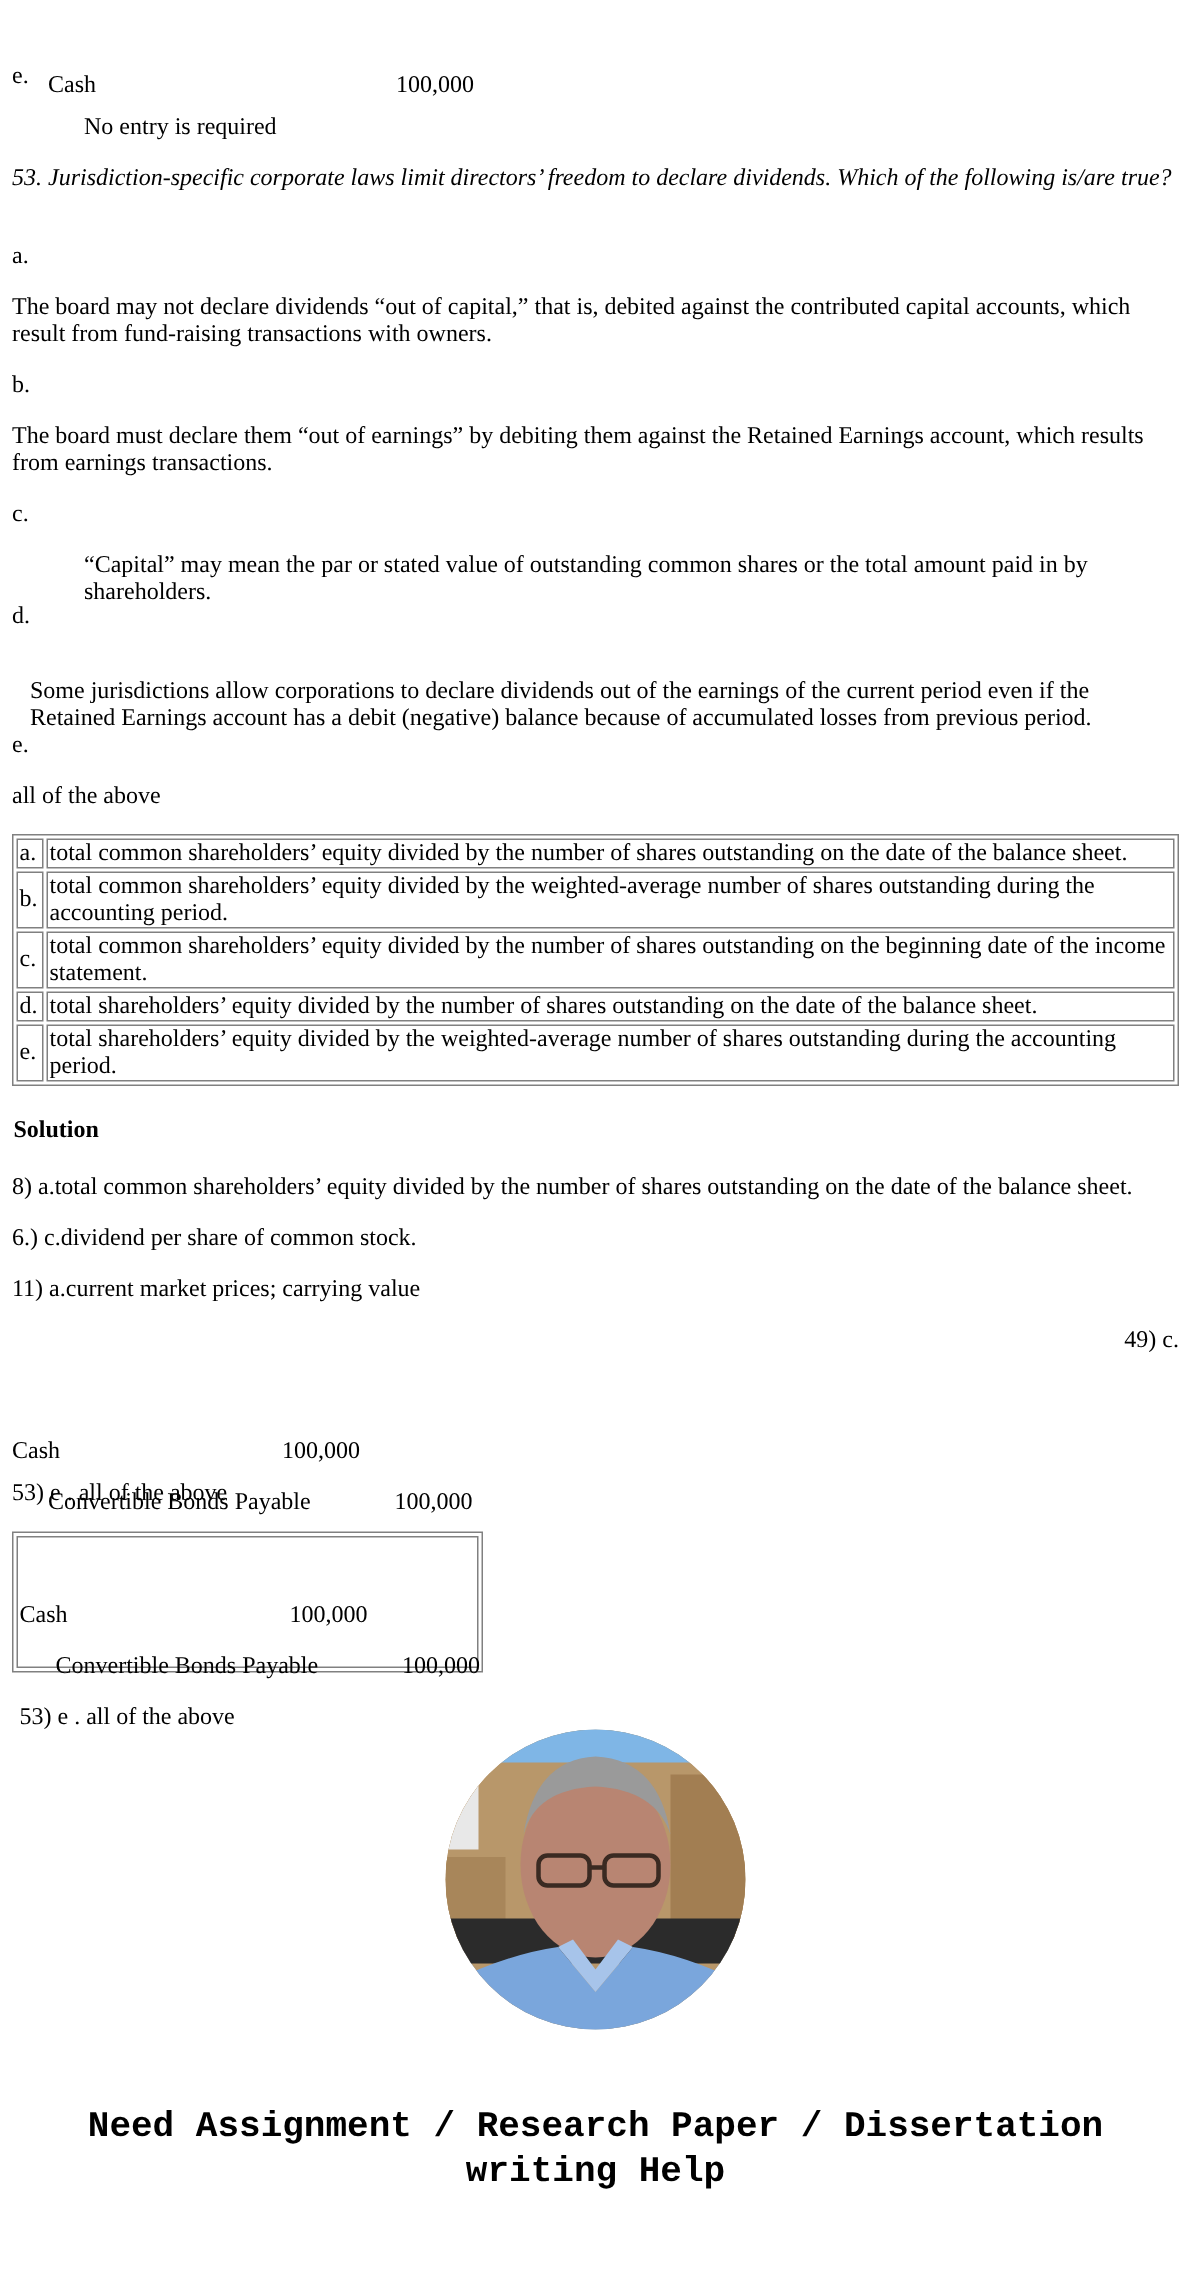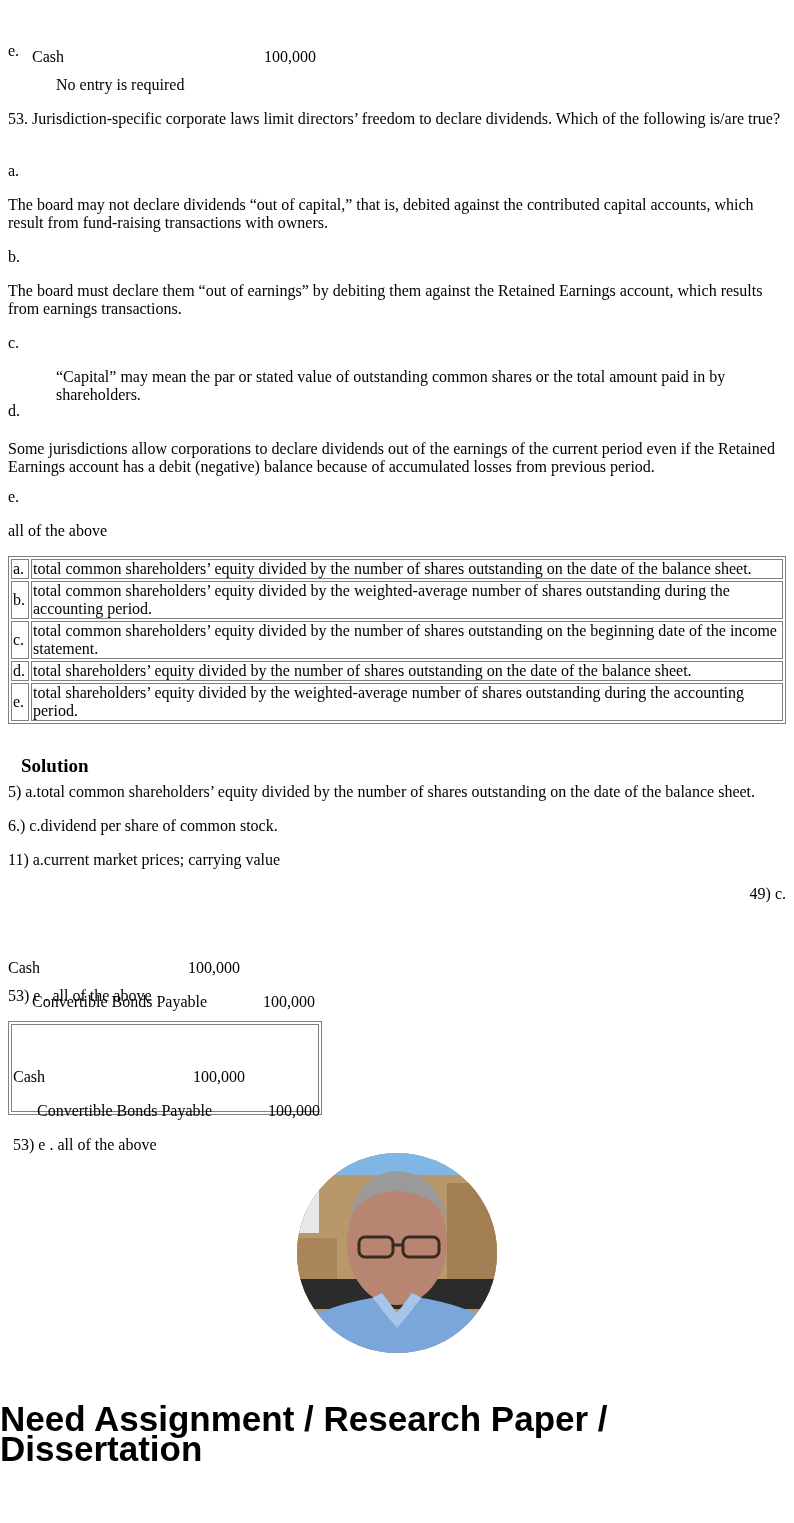--- a/index.html
+++ b/index.html
@@ -25,50 +25,50 @@
   }
   table.opts td.lbl { width: 14px; padding: 0 1px; }
   .box {
     position: absolute; left: 8px; top: 1021px; width: 312px; height: 92px;
     border: 1px solid #808080;
   }
   .box-inner {
     position: absolute; left: 2px; top: 2px; right: 2px; bottom: 2px;
     border: 1px solid #808080;
   }
-  h3.sol { position: absolute; left: 8px; top: 744px; margin: 13px; font-size: 19px; font-weight: bold; }
+  h3.sol { position: absolute; left: 8px; top: 744px; margin: 1px; font-size: 16px; font-weight: bold; }
   .avatar {
     position: absolute; left: 297px; top: 1153px; width: 200px; height: 200px;
     border-radius: 50%; overflow: hidden;
     background: linear-gradient(180deg, #7fb3e0 0%, #7fb3e0 10%, #b89668 12%, #a8865a 60%, #2a2a2a 62%, #2a2a2a 70%, #6f9fd8 72%, #6f9fd8 100%);
   }
   .promo {
-    position: absolute; left: 0; right: 0; top: 1404px; text-align: left;
-    font-family: Liberation Sans, sans-serif; font-weight: bold; font-size: 35px; line-height: 30px;
+    position: absolute; left: 0; right: 0; top: 1404px; text-align: center;
+    font-family: Liberation Mono, monospace; font-weight: bold; font-size: 24px; line-height: 30px;
   }
 </style>
 </head>
 <body>
 
 <div class="abs" style="top:8px;">
   <span class="amt" style="left:24px;">Cash</span>
   <span class="amt" style="left:256px;">100,000</span>
 </div>
 <p class="abs" style="top:42px;">e.</p>
 <p class="abs" style="top:76px;margin-left:48px;">No entry is required</p>
 
-<p class="abs" style="top:110px;">53.   Jurisdiction-specific corporate laws limit directors’ freedom to declare dividends. Which of the following is/are true?</p>
+<p class="abs" style="top:110px;font-style:italic;">53.   Jurisdiction-specific corporate laws limit directors’ freedom to declare dividends. Which of the following is/are true?</p>
 <p class="abs" style="top:162px;">a.</p>
 <p class="abs" style="top:196px;">The board may not declare dividends “out of capital,” that is, debited against the contributed capital accounts, which result from fund-raising transactions with owners.</p>
 <p class="abs" style="top:248px;">b.</p>
 <p class="abs" style="top:282px;">The board must declare them “out of earnings” by debiting them against the Retained Earnings account, which results from earnings transactions.</p>
 <p class="abs" style="top:334px;">c.</p>
 <p class="abs" style="top:368px;margin-left:48px;">“Capital” may mean the par or stated value of outstanding common shares or the total amount paid in by shareholders.</p>
 <p class="abs" style="top:402px;">d.</p>
-<p class="abs" style="top:440px;">Some jurisdictions allow corporations to declare dividends out of the earnings of the current period even if the Retained Earnings account has a debit (negative) balance because of accumulated losses from previous period.</p>
+<p class="abs" style="top:452px;margin-left:12px;">Some jurisdictions allow corporations to declare dividends out of the earnings of the current period even if the Retained Earnings account has a debit (negative) balance because of accumulated losses from previous period.</p>
 <p class="abs" style="top:488px;">e.</p>
 <p class="abs" style="top:522px;">all of the above</p>
 
 <table class="opts">
   <tbody>
       <tr>
     <td class="lbl">a.</td>
     <td>total common shareholders’ equity divided by the number of shares outstanding on the date of the balance sheet.</td>
   </tr>
   <tr>
@@ -84,21 +84,21 @@
     <td>total shareholders’ equity divided by the number of shares outstanding on the date of the balance sheet.</td>
   </tr>
   <tr>
     <td class="lbl">e.</td>
     <td>total shareholders’ equity divided by the weighted-average number of shares outstanding during the accounting period.</td>
   </tr>
 </tbody>
   </table>
 
 <h3 class="sol">Solution</h3>
-<p class="abs" style="top:783px;">5) a.total common shareholders’ equity divided by the number of shares outstanding on the date of the balance sheet.</p>
+<p class="abs" style="top:783px;">8) a.total common shareholders’ equity divided by the number of shares outstanding on the date of the balance sheet.</p>
 <p class="abs" style="top:817px;">6.) c.dividend per share of common stock.</p>
 <p class="abs" style="top:851px;">11) a.current market prices; carrying value</p>
 <p class="abs" style="top:885px;text-align:right;">49) c.</p>
 <div class="abs" style="top:919px; height:18px;">
   <span class="amt" style="left:0;">Cash</span>
   <span class="amt" style="left:180px;">100,000</span>
 </div>
 <div class="abs" style="top:953px; height:18px;">
   <span class="amt" style="left:24px;">Convertible Bonds Payable</span>
   <span class="amt" style="left:255px;">100,000</span>
@@ -128,13 +128,14 @@
     <rect x="62" y="84" width="34" height="20" rx="6" fill="none" stroke="#3a2a22" stroke-width="3"></rect>
     <rect x="106" y="84" width="36" height="20" rx="6" fill="none" stroke="#3a2a22" stroke-width="3"></rect>
     <line x1="96" y1="92" x2="106" y2="92" stroke="#3a2a22" stroke-width="3"></line>
     <path d="M0 200 L0 170 Q40 150 75 145 L100 175 L125 145 Q160 150 200 170 L200 200 Z" fill="#7aa6dc"></path>
     <path d="M75 145 L100 175 L125 145 L115 140 L100 160 L85 140 Z" fill="#a7c4ea"></path>
   </svg>
 </div>
 
 <div class="promo">
   <div>Need Assignment / Research Paper / Dissertation</div>
+  <div>writing Help</div>
 </div>
 
 </body></html>

